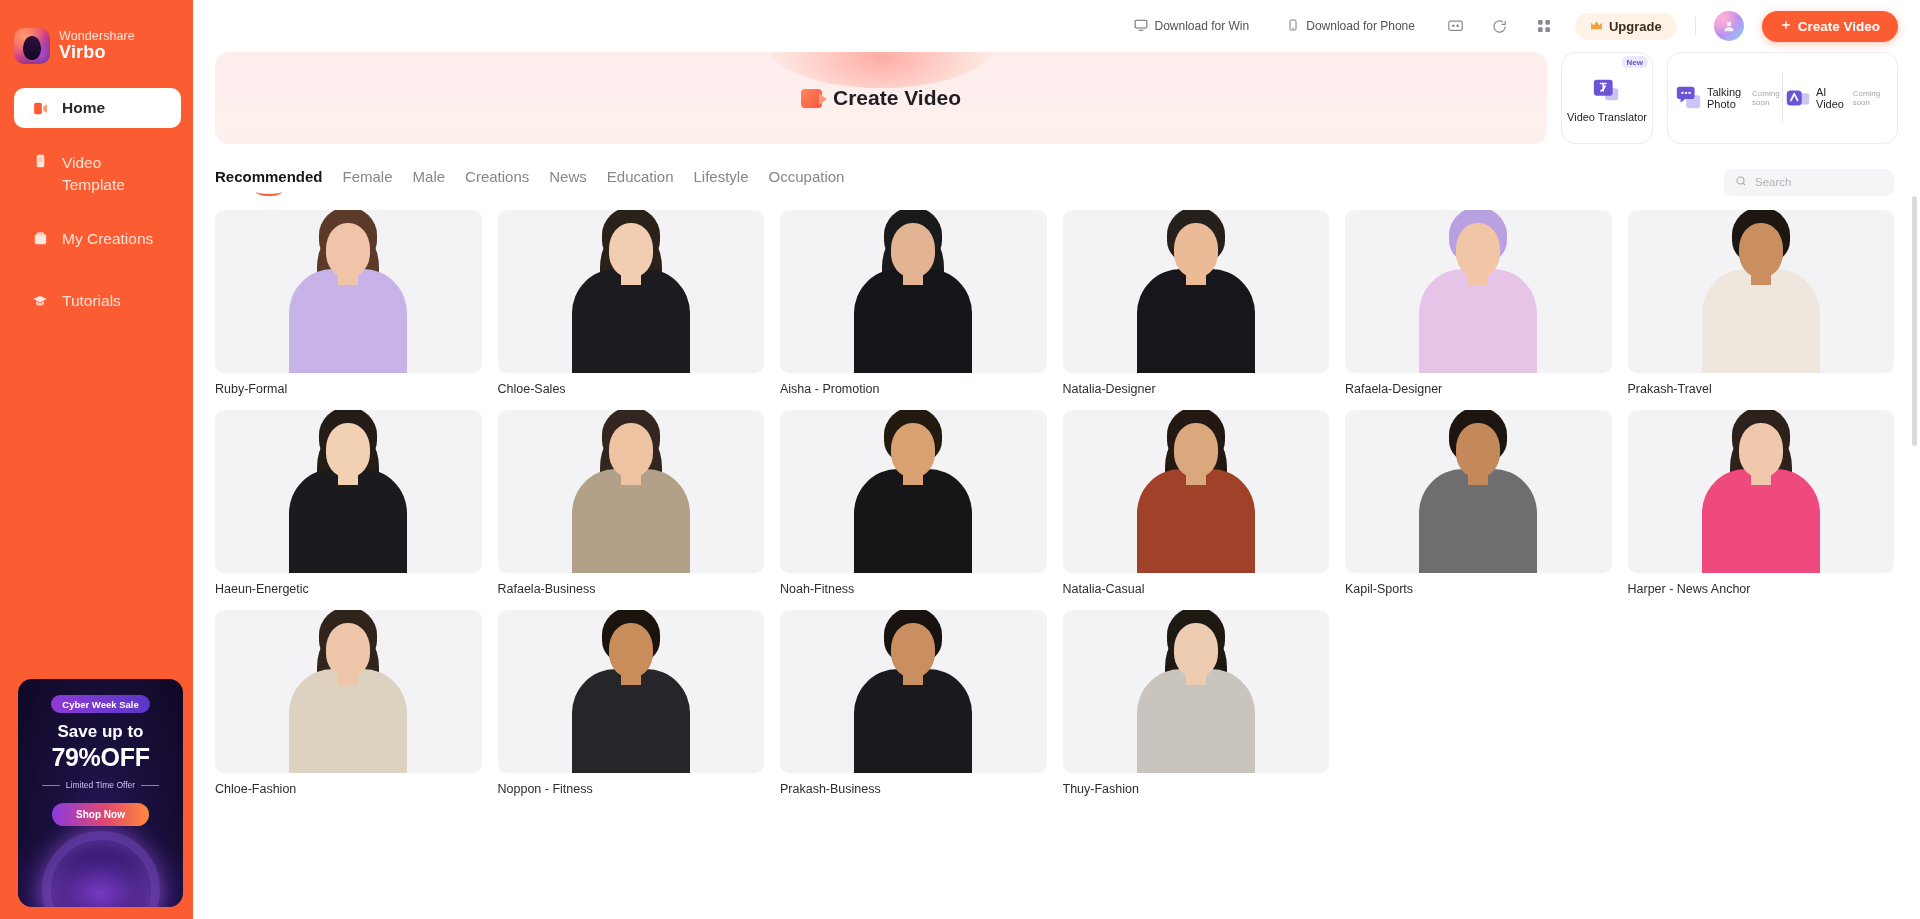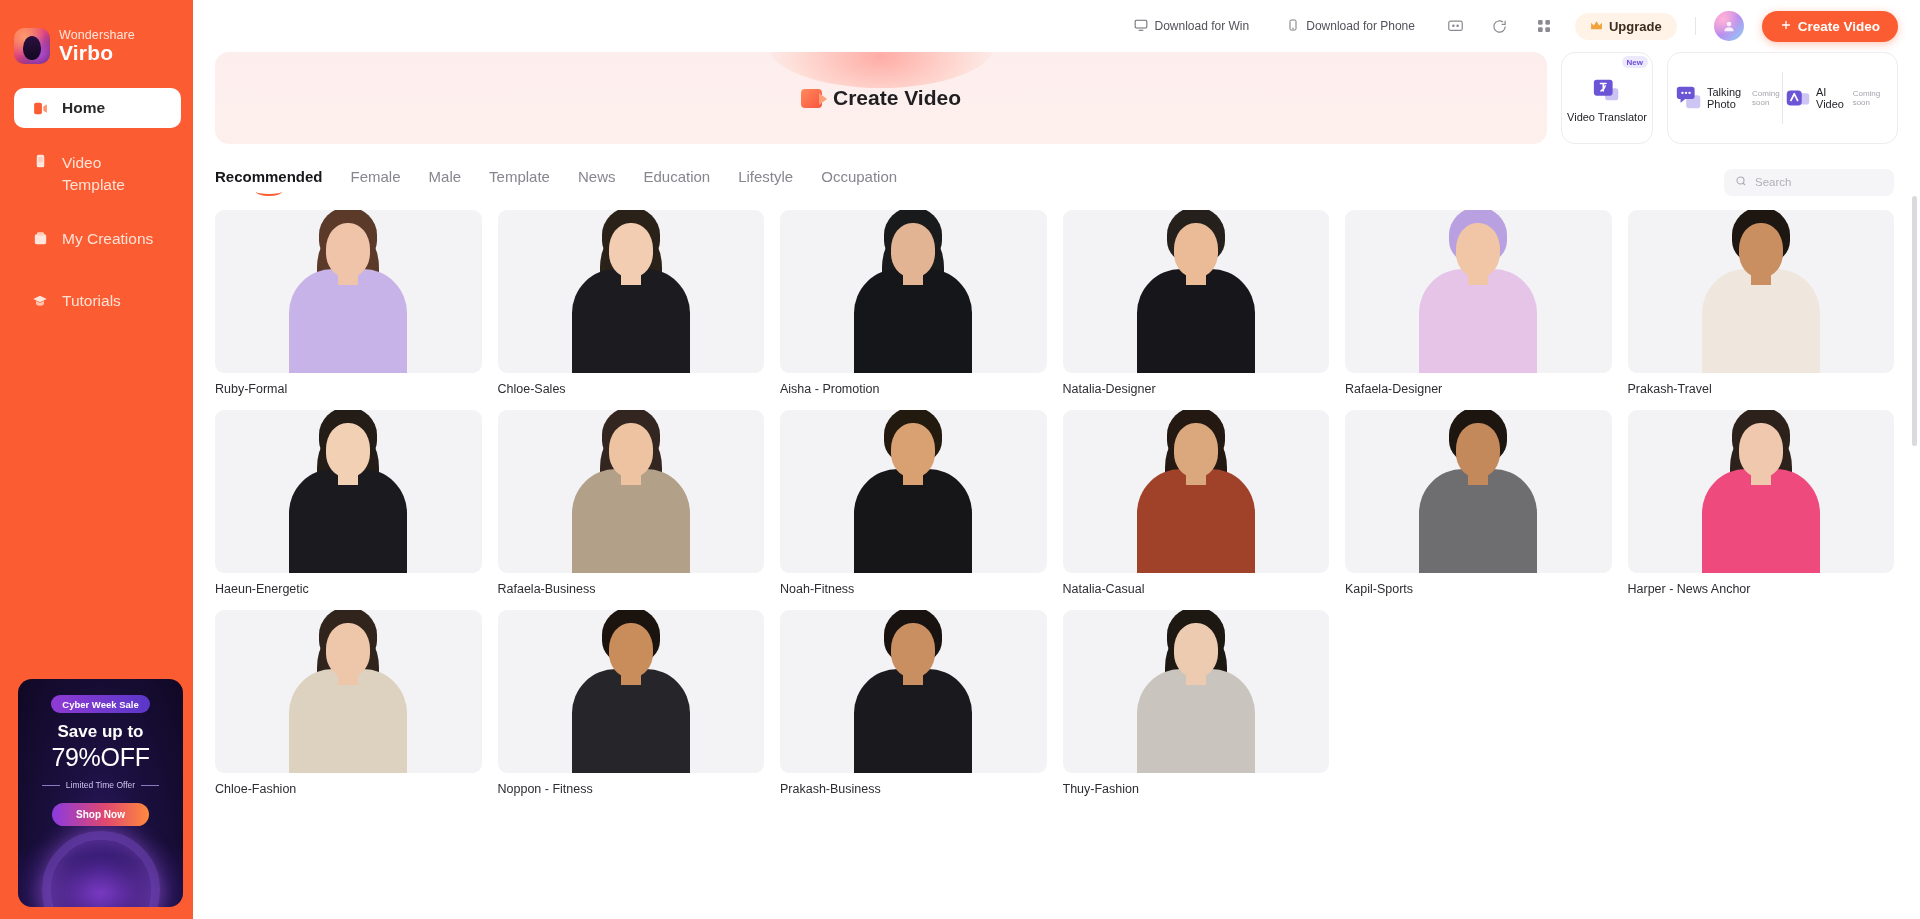--- a/index.html
+++ b/index.html
@@ -28,21 +28,21 @@
       linear-gradient(140deg,#ff7a45 0%,#e0457f 45%,#3a1a55 100%);
     position:relative; overflow:hidden; flex:0 0 36px;
   }
   .brand-logo::after {
     content:""; position:absolute; left:9px; top:8px;
     width:18px; height:24px; border-radius:50% 50% 45% 45%;
     background:linear-gradient(180deg,#2b1040 0%,#140821 100%);
   }
   .brand-text { line-height:1.02; }
   .brand-top { font-size:12.5px; color:#ffe6dc; letter-spacing:.1px; }
-  .brand-bottom { font-size:21px; font-weight:bold; color:#ffffff; letter-spacing:.2px; }
+  .brand-bottom { font-size:18px; font-weight:bold; color:#ffffff; letter-spacing:.2px; }
 
   .nav { margin-top:18px; display:flex; flex-direction:column; }
   .nav-item {
     display:flex; align-items:center; gap:12px;
     height:40px; margin:0 12px 22px 14px;
     padding-left:16px; border-radius:10px;
     color:#ffe2d6; font-size:15.5px; cursor:pointer;
   }
   .nav-item.active { background:#ffffff; color:#2a2a2a; font-weight:600; }
   .nav-item.multiline { height:auto; align-items:flex-start; padding-top:2px; }
@@ -62,21 +62,21 @@
     content:""; position:absolute; left:-20%; bottom:-46px; width:140%; height:120px;
     border-radius:50%;
     background:radial-gradient(ellipse at 50% 50%, rgba(170,80,255,.55) 0%, rgba(60,30,140,.25) 45%, transparent 72%);
   }
   .promo-tag {
     font-size:9.5px; color:#fff; padding:3.5px 11px; border-radius:20px;
     background:linear-gradient(90deg,#8e3bd4 0%,#5a37c9 100%);
     white-space:nowrap; font-weight:600;
   }
   .promo-l1 { margin-top:9px; font-size:17px; font-weight:bold; color:#fff; }
-  .promo-l2 { margin-top:1px; font-size:25px; font-weight:normal; color:#fff; letter-spacing:-.3px; }
+  .promo-l2 { margin-top:1px; font-size:25px; font-weight:bold; color:#fff; letter-spacing:-.3px; }
   .promo-l3 {
     margin-top:8px; font-size:8.5px; color:#cfc3ef; position:relative;
     display:flex; align-items:center; gap:6px;
   }
   .promo-l3::before, .promo-l3::after {
     content:""; width:18px; height:1px; background:#8a7cc0;
   }
   .promo-btn {
     margin-top:13px; font-size:10px; color:#fff; font-weight:600;
     padding:6px 24px; border-radius:20px; z-index:2;
@@ -167,21 +167,21 @@
     font-size:8px; color:#6d4bd8; background:#ede9fd;
     padding:1.5px 5px; border-radius:7px; font-weight:600;
   }
   .glyph-wrap { height:34px; display:flex; align-items:center; justify-content:center; }
 
   
   .tabs-row {
     display:flex; align-items:center; justify-content:space-between;
     padding:24px 26px 0 22px;
   }
-  .tabs { display:flex; align-items:center; gap:28px; }
+  .tabs { display:flex; align-items:center; gap:20px; }
   .tab {
     font-size:15px; color:#86868f; cursor:pointer; padding-bottom:11px;
     position:relative; white-space:nowrap;
   }
   .tab.active { color:#17171b; font-weight:bold; }
   .tab.active::after {
     content:""; position:absolute; left:50%; transform:translateX(-50%);
     bottom:0; width:26px; height:7px;
     border-bottom:2.5px solid #fc5c32; border-radius:0 0 50% 50%;
   }
@@ -427,21 +427,21 @@
           <span class="feat-coming">Coming soon</span>
         </div>
       </div>
     </div>
 
     <div class="tabs-row">
       <div class="tabs">
         <div class="tab active">Recommended</div>
         <div class="tab">Female</div>
         <div class="tab">Male</div>
-        <div class="tab">Template</div>
+        <div class="tab">Creations</div>
         <div class="tab">News</div>
         <div class="tab">Education</div>
         <div class="tab">Lifestyle</div>
         <div class="tab">Occupation</div>
       </div>
 
       <div class="search-box">
         <span>
           <svg width="12" height="12" viewBox="0 0 24 24" fill="none" stroke="#aaaab2" stroke-width="2.2">
               <circle cx="11" cy="11" r="7"></circle>

